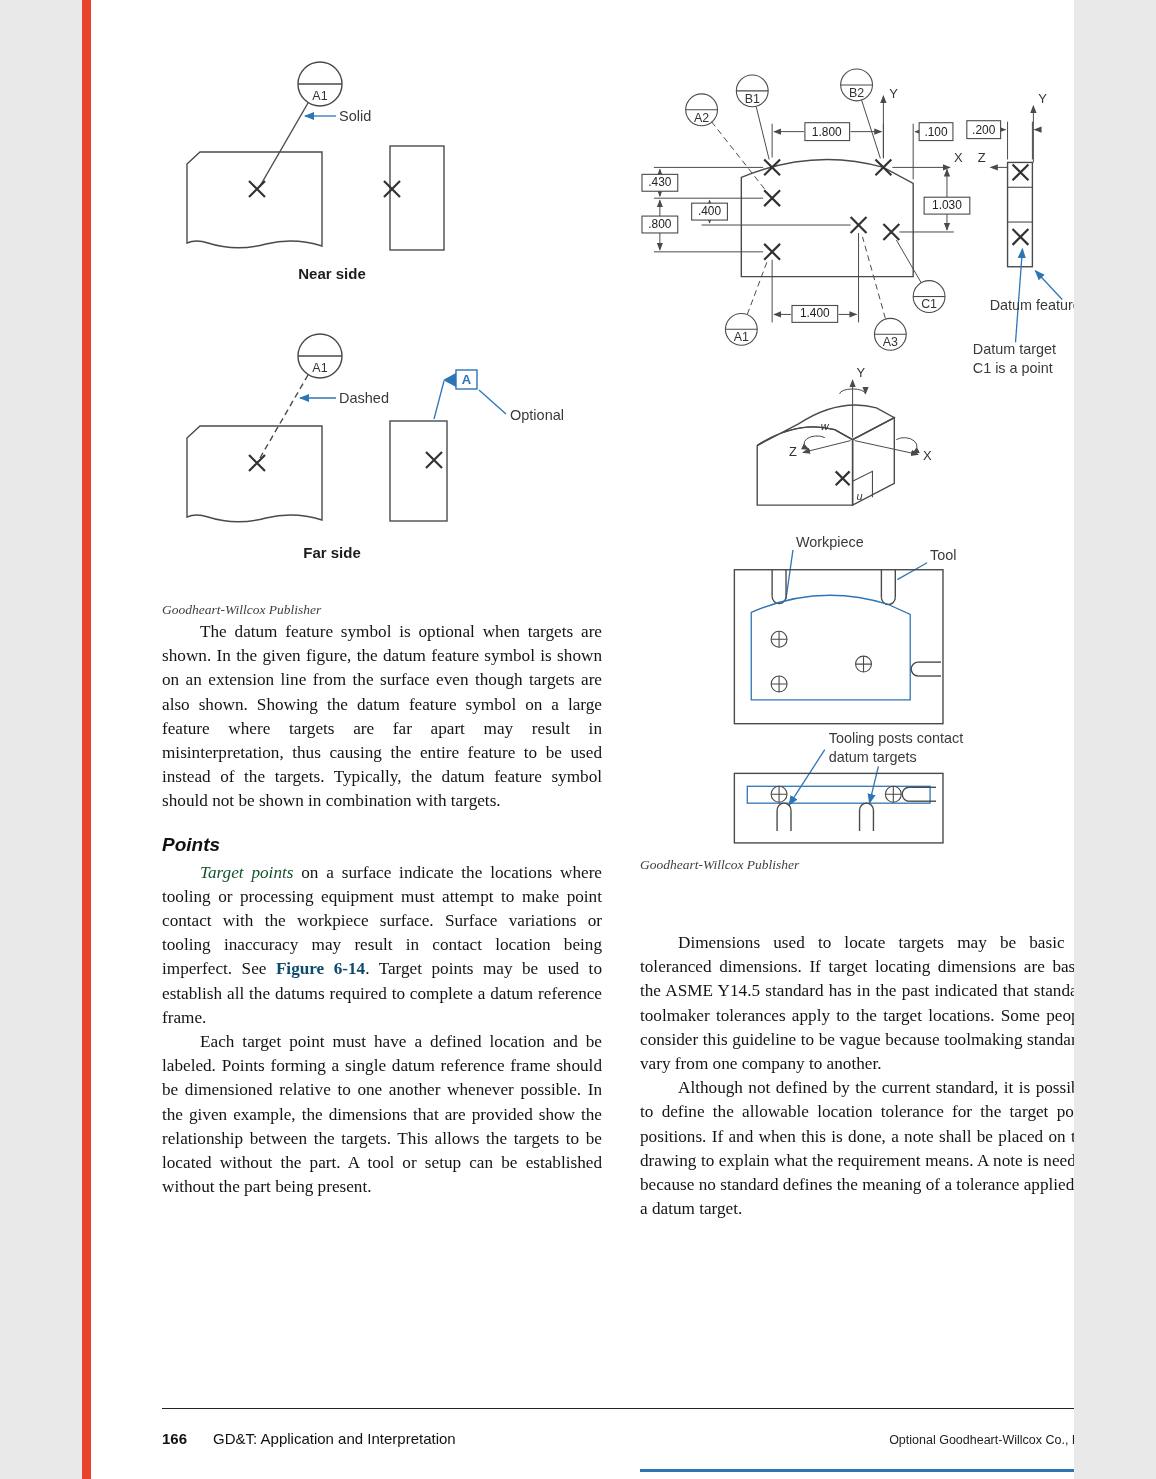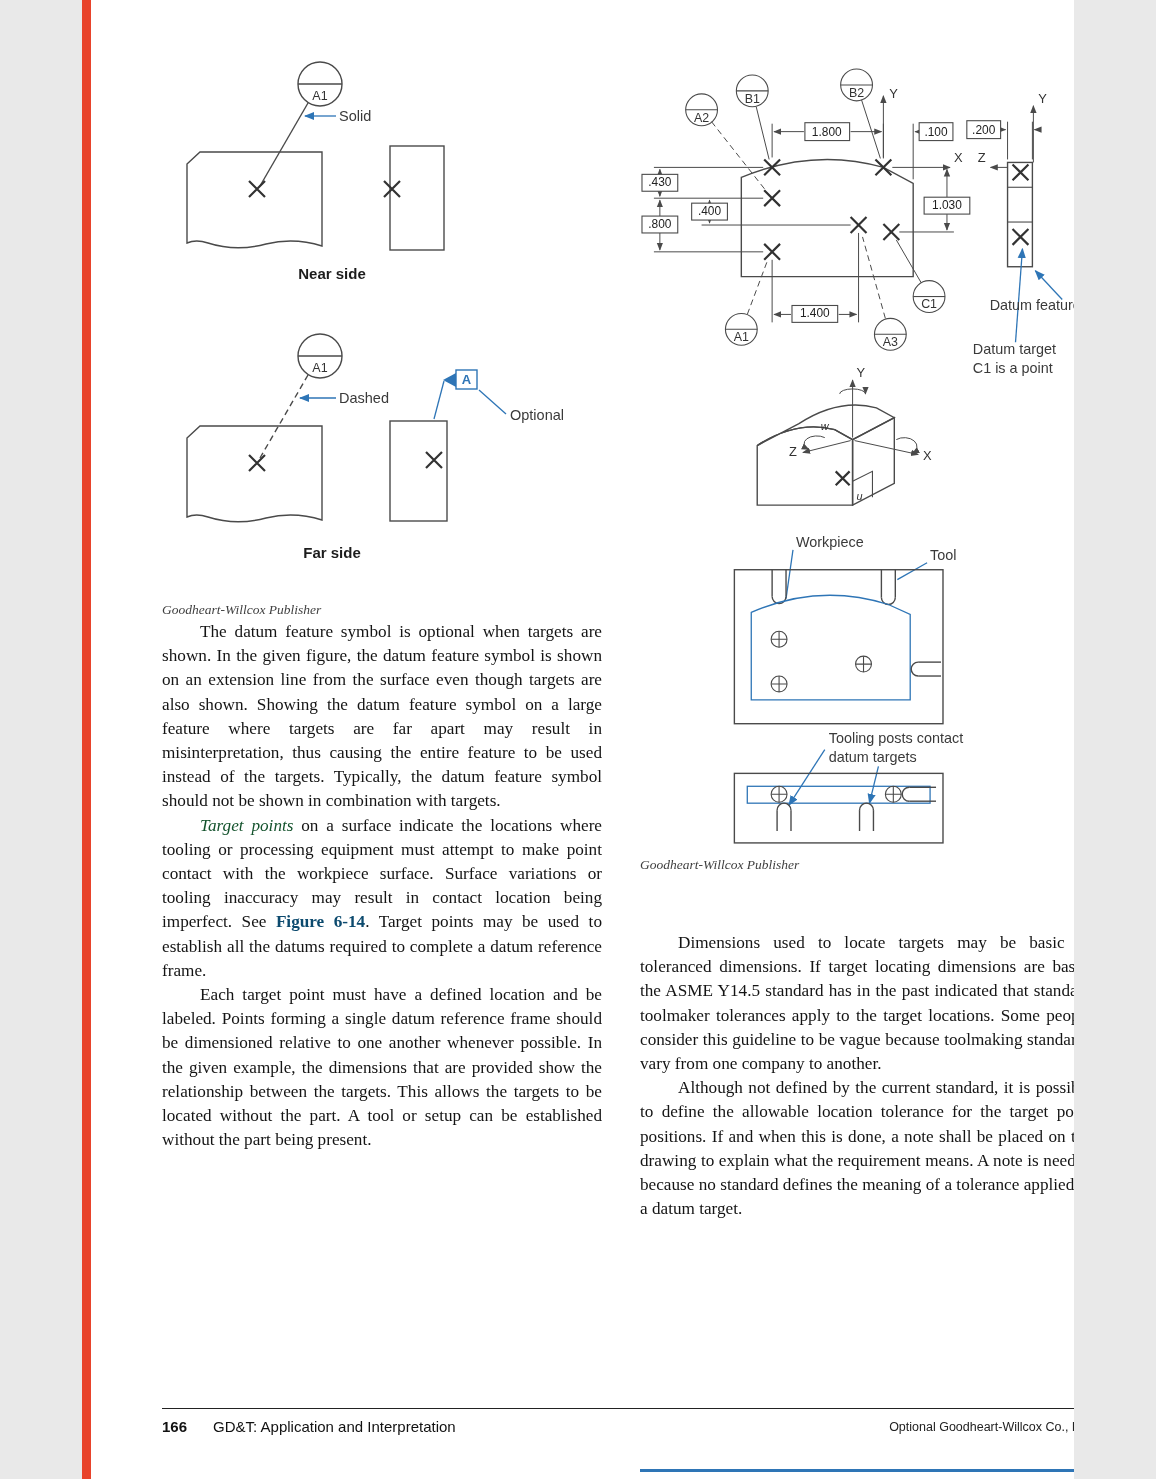--- a/index.html
+++ b/index.html
@@ -12,21 +12,21 @@
 
   .body-p { font-size:17.2px; line-height:24.2px; text-align:justify; color:#141414; margin:0; text-indent:38px; }
   .mt { }
   .caption { border-top:2px solid #2e75b6; margin-top:5px; padding-top:7px; font-size:15.4px; line-height:21px; color:#141414; text-align:justify; }
   .caption b { color:#17375e; }
   .credit { font-style:italic; font-size:13.5px; color:#3f3f3f; text-align:left; margin:2px 2px 2px 0; }
   .points-h { font-family:"Liberation Sans", sans-serif; font-weight:bold; font-style:italic; font-size:19px; color:#101010; margin:20px 0 5px 0; }
   .term { font-weight:normal; font-style:italic; color:#14532d; }
   .figref { font-weight:bold; color:#0c4a6e; }
 
-  .footer { position:absolute; left:80px; top:1408px; width:930px; border-top:1.5px solid #222; padding-top:9px; font-family:"Liberation Sans", sans-serif; font-size:15px; color:#111; display:flex; align-items:center; }
+  .footer { position:absolute; left:80px; top:1408px; width:930px; border-top:1.5px solid #222; padding-top:21px; font-family:"Liberation Sans", sans-serif; font-size:15px; color:#111; display:flex; align-items:flex-end; }
   .footer .pg { font-weight:bold; margin-right:26px; }
   .footer .cp { margin-left:auto; font-size:12.5px; color:#222; }
   .bottom-blue { position:absolute; left:558px; top:1469px; width:452px; height:0; border-top:3px solid #2e75b6; }
 
   
   .ln { stroke:#4a4a4a; stroke-width:1.4; fill:none; }
   .thin { stroke-width:1.1; }
   .dash { stroke-dasharray:6,4; }
   .xm { stroke:#323232; stroke-width:2.2; fill:none; }
   .bl { stroke:#2e75b6; stroke-width:1.3; fill:none; }
@@ -99,20 +99,21 @@
             <text class="t" x="348" y="364">Optional</text>
             <text class="tb" x="170" y="502" text-anchor="middle">Far side</text>
           </g>
         </svg>
 
         <div class="credit">Goodheart-Willcox Publisher</div>
 
 
         <p class="body-p mt">The datum feature symbol is optional when targets are shown. In the given figure, the datum feature symbol is shown on an extension line from the surface even though targets are also shown. Showing the datum feature symbol on a large feature where targets are far apart may result in misinterpretation, thus causing the entire feature to be used instead of the targets. Typically, the datum feature symbol should not be shown in combination with targets.</p>
 
+        <h3 class="points-h">Points</h3>
 
         <p class="body-p"><span class="term">Target points</span><span> on a surface indicate the locations where tooling or processing equipment must attempt to make point contact with the workpiece surface. Surface variations or tooling inaccuracy may result in contact location being imperfect. See </span><span class="figref">Figure 6-14</span><span>. Target points may be used to establish all the datums required to complete a datum reference frame.</span></p>
 
         <p class="body-p">Each target point must have a defined location and be labeled. Points forming a single datum reference frame should be dimensioned relative to one another whenever possible. In the given example, the dimensions that are provided show the relationship between the targets. This allows the targets to be located without the part. A tool or setup can be established without the part being present.</p>
       </div>
 
       <div class="col-r">
 
         <svg width="452" height="795" viewBox="0 0 455 800">
           <defs>

